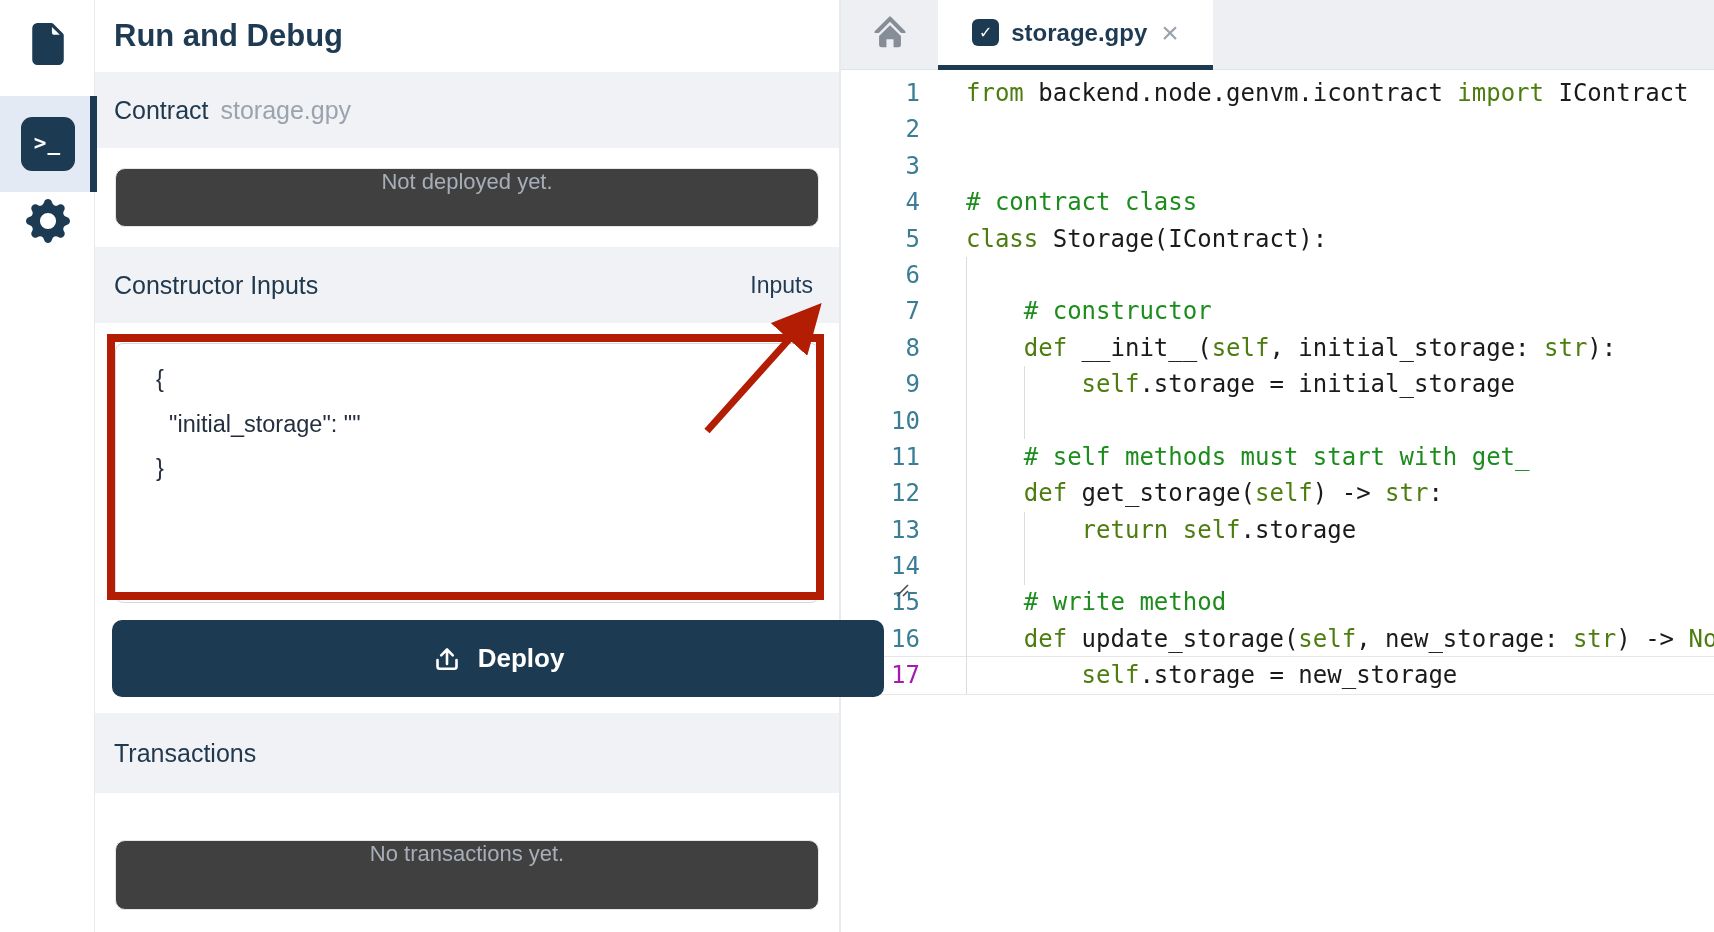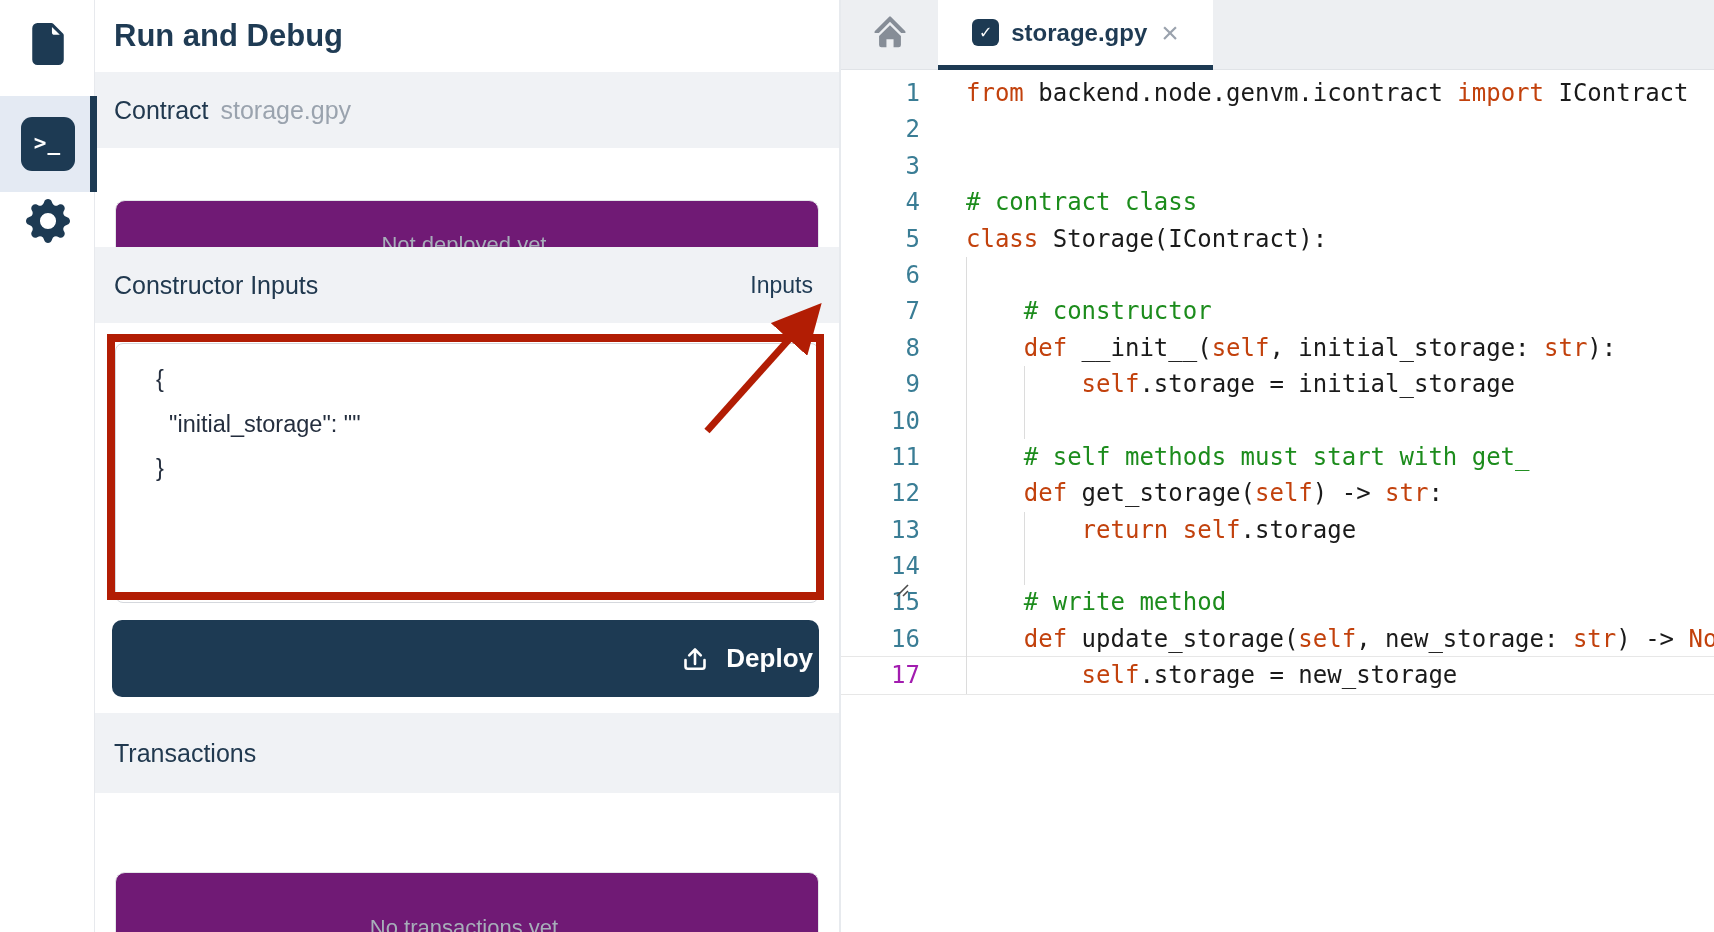--- a/index.html
+++ b/index.html
@@ -26,37 +26,37 @@
   .panel{position:absolute;left:95px;top:0;width:744px;height:932px;background:#fff;z-index:2;}
   .page-title{position:absolute;left:19px;top:0;height:72px;display:flex;align-items:center;
     font-size:31px;font-weight:600;color:#1f3b54;margin:0;}
   .band{position:absolute;left:0;width:744px;background:#f0f2f5;display:flex;align-items:center;}
   .band .blabel{font-size:25px;color:#21394f;margin-left:19px;font-weight:500;}
   .band .bvalue{font-size:25px;color:#9aa3ae;margin-left:12px;font-weight:400;}
   .band-contract{top:72px;height:76px;}
   .band-constructor{top:247px;height:76px;}
   .band-transactions{top:713px;height:80px;}
   .inputs-badge{position:absolute;right:26px;font-size:23px;font-weight:400;color:#1f3b54;}
-  .empty-box{position:absolute;left:20px;width:704px;background:#701a75;border:1px solid #e4e6e9;border-radius:10px;
-    display:flex;align-items:flex-end;justify-content:center;font-size:22px;color:#a7aeb9;box-sizing:border-box;margin-top:32px;}
+  .empty-box{position:absolute;left:20px;width:704px;background:#404040;border:1px solid #e4e6e9;border-radius:10px;
+    display:flex;align-items:flex-start;justify-content:center;font-size:22px;color:#a7aeb9;box-sizing:border-box;}
   .box-deploystatus{top:168px;height:59px;}
   .box-notx{top:840px;height:70px;}
 
   .ta-wrap{position:absolute;left:0;top:0;}
   textarea.json-input{position:absolute;left:20px;top:343px;width:704px;height:260px;box-sizing:border-box;
     border:1px solid #d5d8dd;border-radius:8px;background:#fff;resize:none;outline:none;
     font-family:"Liberation Sans","DejaVu Sans",sans-serif;font-size:23.5px;color:#242e3e;
     line-height:44.5px;padding:13px 0 0 40px;}
   .grip{position:absolute;left:799px;top:582px;width:16px;height:16px;z-index:6;}
   .annot-box{position:absolute;left:12px;top:334px;width:717px;height:266px;border:8px solid #b21d04;
     box-sizing:border-box;pointer-events:none;z-index:7;}
   .annot-arrow{position:absolute;left:500px;top:290px;width:250px;height:160px;pointer-events:none;z-index:8;}
 
-  .deploy-btn{position:absolute;left:17px;top:620px;width:707px;height:77px;background:#1d3a53;border:none;
-    border-radius:10px;display:flex;align-items:center;justify-content:flex-end;gap:16px;cursor:pointer;}
+  .deploy-btn{position:absolute;left:17px;top:620px;width:772px;height:77px;background:#1d3a53;border:none;
+    border-radius:10px;display:flex;align-items:center;justify-content:center;gap:16px;cursor:pointer;}
   .deploy-btn .dlabel{color:#fff;font-size:26px;font-weight:700;font-family:"Liberation Sans","DejaVu Sans",sans-serif;}
 
   
   .editor{position:absolute;left:839px;top:0;width:875px;height:932px;background:#fff;
     border-left:2px solid #e7eaee;box-sizing:border-box;overflow:hidden;}
   .tabbar{position:absolute;left:0;top:0;width:100%;height:70px;background:#edeff2;
     border-bottom:1px solid #e0e3e7;box-sizing:border-box;}
   .home-btn{position:absolute;left:0;top:0;width:97px;height:69px;background:transparent;border:none;
     display:flex;align-items:center;justify-content:center;cursor:pointer;}
   .tab{position:absolute;left:97px;top:0;width:275px;height:70px;background:#fff;box-sizing:border-box;
@@ -66,21 +66,21 @@
   .tab-label{font-size:24px;font-weight:700;color:#1f3b54;}
   .tab-close{font-size:30px;color:#9aa2ad;line-height:1;margin-left:2px;cursor:pointer;font-weight:400;}
 
   .code-lines{position:absolute;left:0;top:75px;width:100%;
     font-family:"DejaVu Sans Mono","Liberation Mono",monospace;font-size:24px;}
   .crow{display:flex;height:36.4px;line-height:36.4px;white-space:pre;}
   .crow .ln{display:inline-block;width:79px;flex:none;text-align:right;color:#3a7d95;}
   .crow .code{padding-left:46px;white-space:pre;color:#1a1a1a;}
   .crow.active{box-shadow:0 1px 0 #e7e7e7, 0 -1px 0 #e7e7e7;}
   .crow.active .ln{color:#a21caf;}
-  .tk-k{color:#c2410c;}
+  .tk-k{color:#4d7c0f;}
   .tk-c{color:#1c8c1c;margin-top:35px;}
   .tk-t{color:#1a1a1a;}
   .iguide{position:absolute;width:1px;background:#dcdcdc;z-index:1;}
   .ig0{left:125px;top:257px;height:437px;}
   .ig4a{left:183px;top:366px;height:73px;}
   .ig4b{left:183px;top:512px;height:73px;}
 </style>
 </head>
 <body>
 

